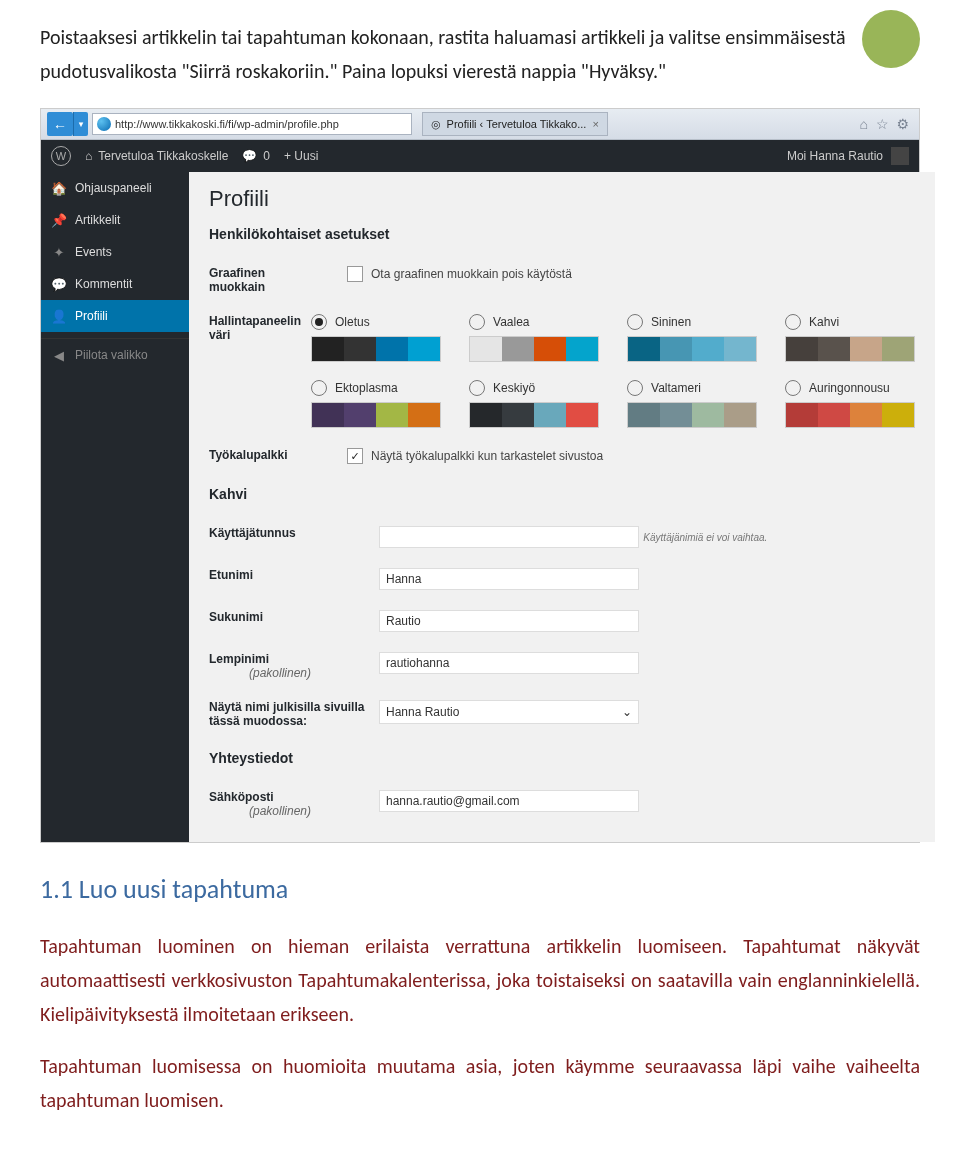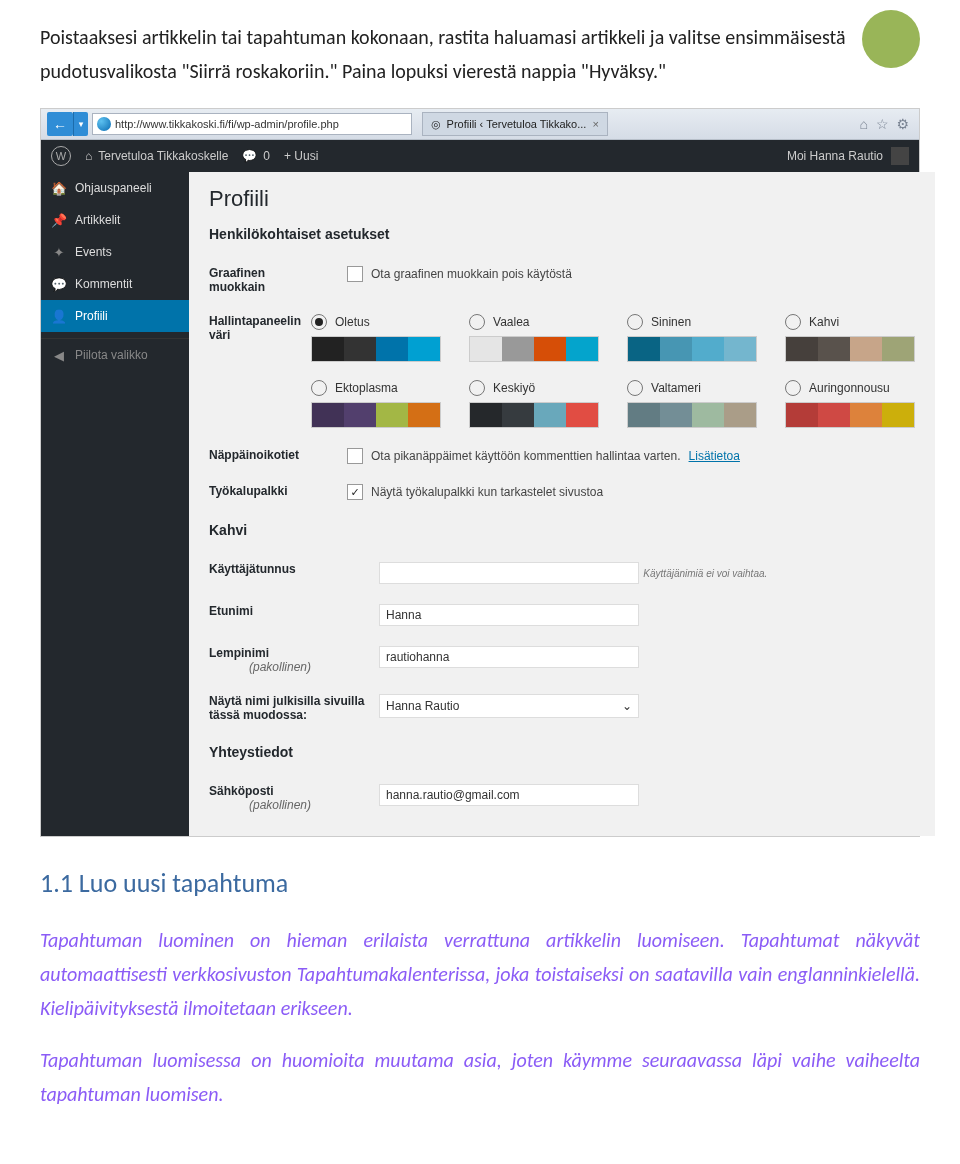--- a/index.html
+++ b/index.html
@@ -335,24 +335,23 @@
   
   .heading23 {
     font-size: 26px;
     color: #3c6aa0;
     font-weight: 400;
     margin: 30px 0 24px 0;
   }
   .body-text {
     font-size: 20px;
     line-height: 1.7;
-    color: #8b5cf6;
+    color: #7f1d1d;
     text-align: justify;
     margin: 0 0 18px 0;
-    font-style: italic;
   }
 </style>
 </head>
 <body>
 
 <div class="page">
   <div class="green-circle"></div>
 
   <p class="intro">Poistaaksesi artikkelin tai tapahtuman kokonaan, rastita haluamasi artikkeli ja valitse ensimmäisestä pudotusvalikosta "Siirrä roskakoriin." Paina lopuksi vierestä nappia "Hyväksy."</p>
 
@@ -535,30 +534,20 @@
                         <div style="background: rgb(180, 60, 56);"></div>
                         <div style="background: rgb(207, 73, 68);"></div>
                         <div style="background: rgb(221, 130, 59);"></div>
                         <div style="background: rgb(204, 175, 11);"></div>
                       </div>
                     </div>
                   </div>
             </td>
           </tr>
           <tr>
-            <th>Näppäinoikotiet</th>
-            <td>
-              <span class="checkbox-row">
-                <span class="wp-checkbox"></span>
-                <span>Ota pikanäppäimet käyttöön kommenttien hallintaa varten.</span>
-                <span class="wp-link">Lisätietoa</span>
-              </span>
-            </td>
-          </tr>
-          <tr>
             <th>Työkalupalkki</th>
             <td>
               <span class="checkbox-row">
                 <span class="wp-checkbox">✓</span>
                 <span>Näytä työkalupalkki kun tarkastelet sivustoa</span>
               </span>
             </td>
           </tr>
         </tbody>
           </table>
@@ -572,20 +561,24 @@
             <td>
               <input class="wp-input" readonly="" value="" style="">
               <span class="hint">Käyttäjänimiä ei voi vaihtaa.</span>
             </td>
           </tr>
           <tr>
             <th>Etunimi</th>
             <td><input class="wp-input" value="Hanna" style=""></td>
           </tr>
           <tr>
+            <th>Sukunimi</th>
+            <td><input class="wp-input" value="Rautio" style=""></td>
+          </tr>
+          <tr>
             <th>
               <span>Lempinimi</span>
               <span class="italic">(pakollinen)</span>
             </th>
             <td><input class="wp-input" value="rautiohanna" style=""></td>
           </tr>
           <tr>
             <th>Näytä nimi julkisilla sivuilla tässä muodossa:</th>
             <td>
               <div class="wp-select">

